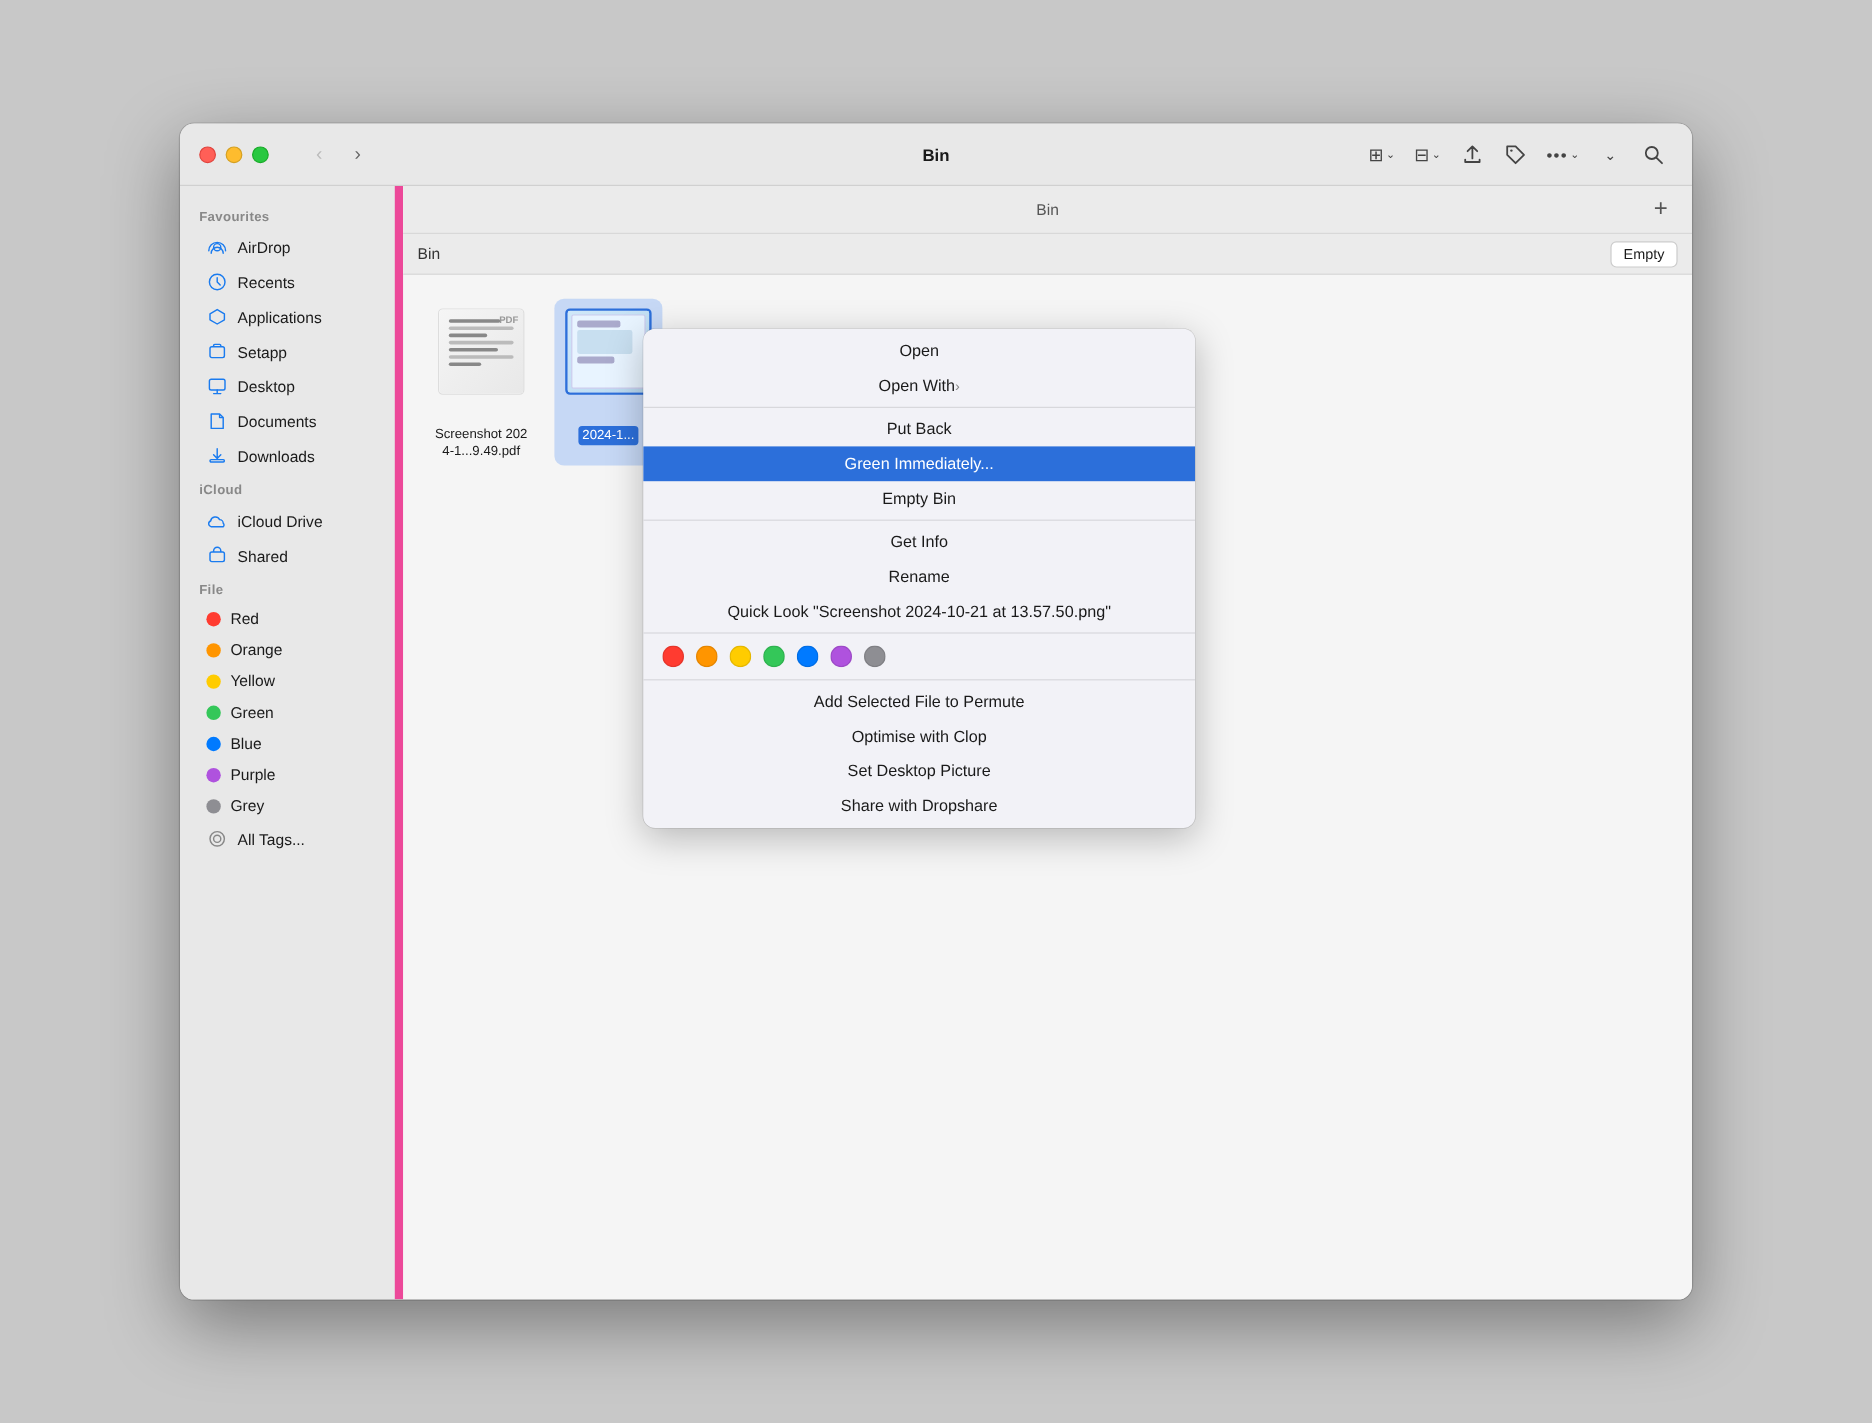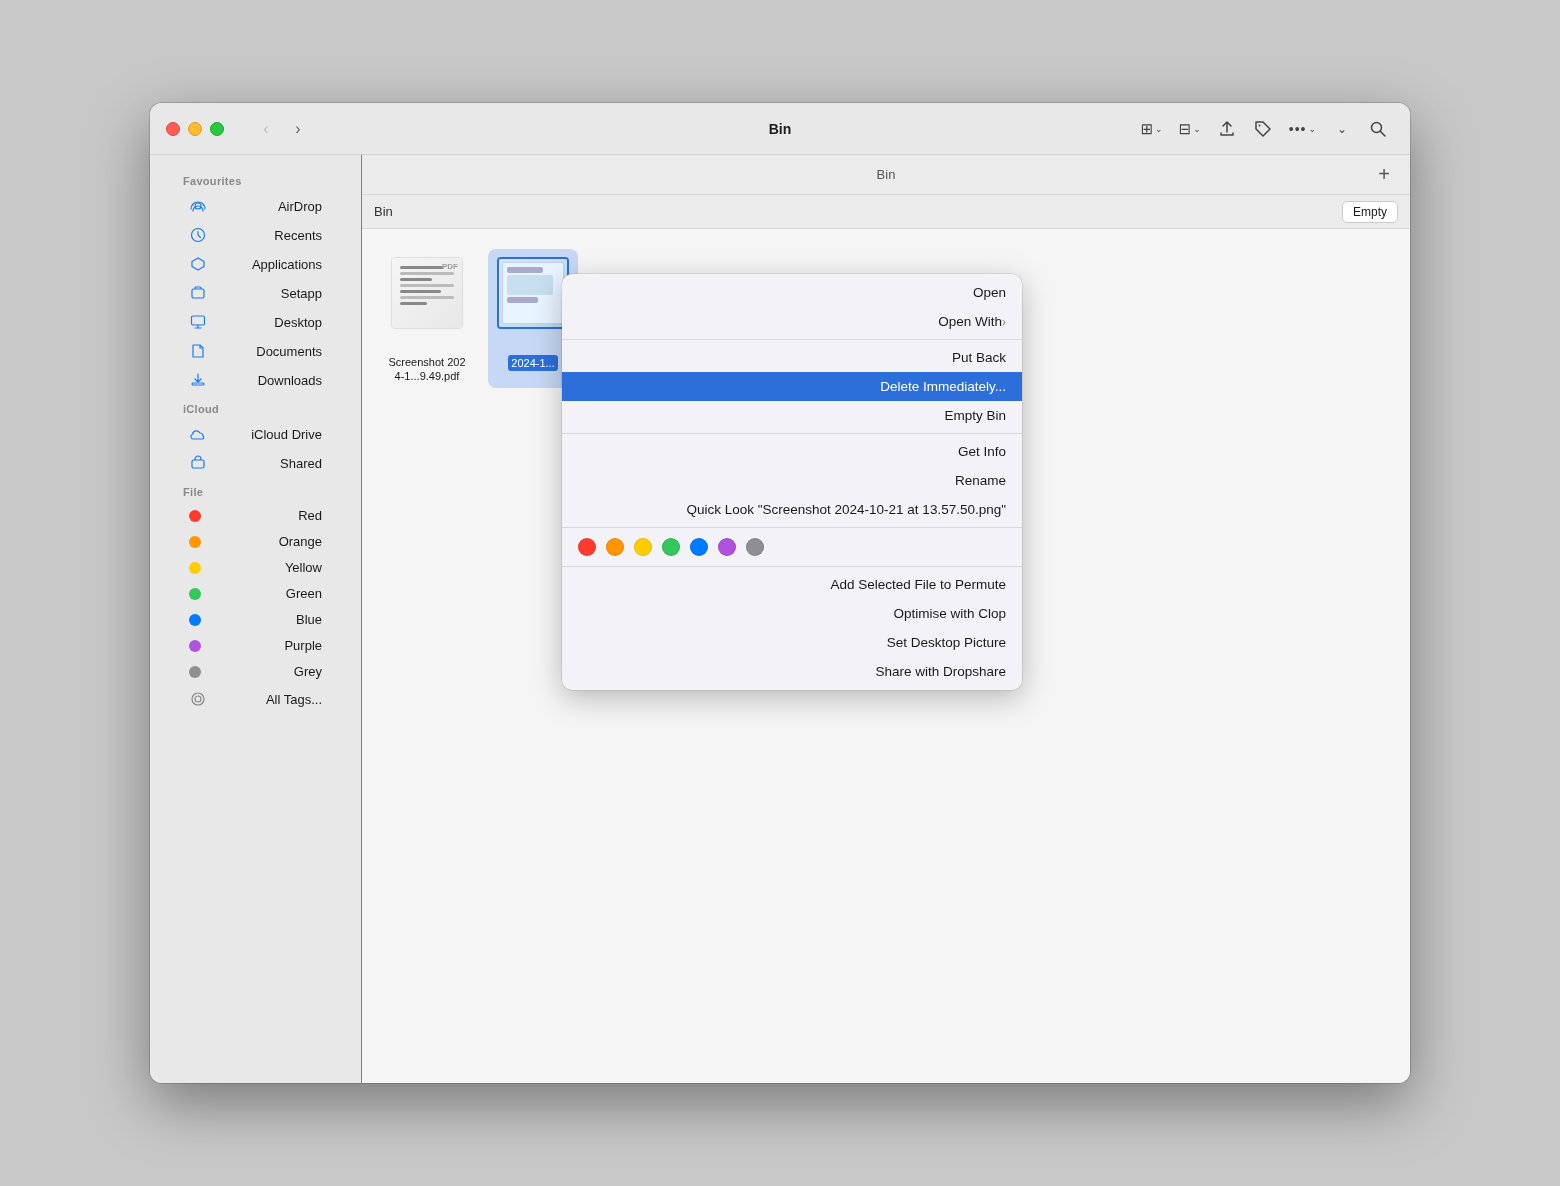--- a/index.html
+++ b/index.html
@@ -108,24 +108,24 @@
       gap: 2px;
     }
     
     .main-layout {
       display: flex;
       flex: 1;
       overflow: hidden;
     }
     
     .sidebar {
-      width: 212px;
+      width: 186px;
       background: #e8e8e8;
-      border-right: 1px solid #ec4899;
-      padding: 12px 17px;
+      border-right: 7px solid #ec4899;
+      padding: 12px 0;
       overflow-y: auto;
       flex-shrink: 0;
     }
     .sidebar-section-label {
       font-size: 11px;
       font-weight: 700;
       color: #888;
       padding: 8px 16px 4px;
       letter-spacing: 0.3px;
       text-transform: none;
@@ -133,21 +133,20 @@
     .sidebar-item {
       display: flex;
       align-items: center;
       gap: 8px;
       padding: 5px 16px;
       border-radius: 6px;
       margin: 1px 6px;
       cursor: pointer;
       font-size: 13px;
       color: #1a1a1a;
-      justify-content: space-between;
     }
     .sidebar-icon {
       width: 18px;
       height: 18px;
       display: flex;
       align-items: center;
       justify-content: center;
       font-size: 14px;
       flex-shrink: 0;
     }
@@ -296,21 +295,21 @@
       overflow: hidden;
       padding: 4px 0;
     }
     .ctx-item {
       display: flex;
       align-items: center;
       padding: 7px 16px;
       font-size: 13.5px;
       color: #1a1a1a;
       cursor: pointer;
-      justify-content: flex-end;
+      justify-content: center;
     }
     .ctx-item.highlighted {
       background: #2c6fda;
       color: white;
     }
     .ctx-arrow {
       font-size: 12px;
       color: #888;
     }
     .ctx-separator {
@@ -597,21 +596,21 @@
             <span>Open With</span>
             <span class="ctx-arrow">›</span>
           </div>
           <div class="ctx-separator"></div>
 
           <div class="ctx-item">
             <span>Put Back</span>
           </div>
 
           <div class="ctx-item highlighted">
-            <span>Delete Immediately...</span>
+            <span>Green Immediately...</span>
           </div>
 
           <div class="ctx-item">
             <span>Empty Bin</span>
           </div>
           <div class="ctx-separator"></div>
 
           <div class="ctx-item">
             <span>Get Info</span>
           </div>

